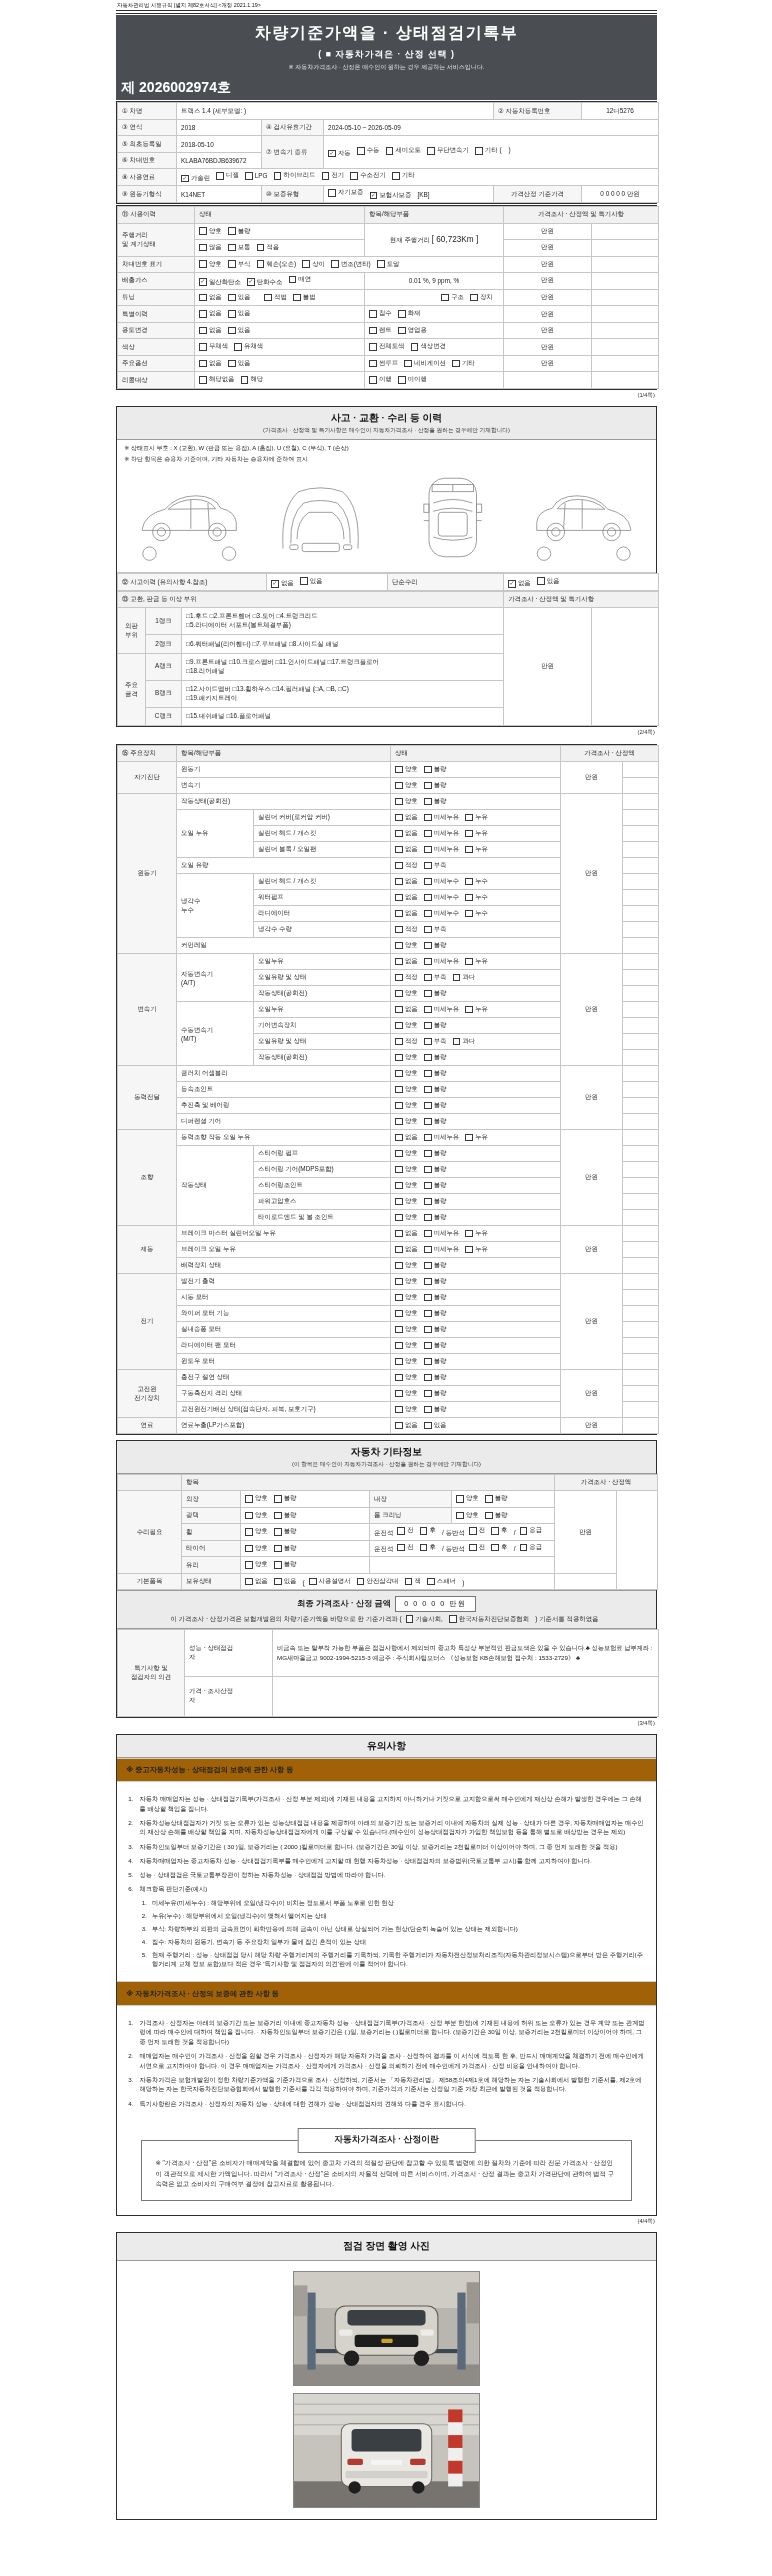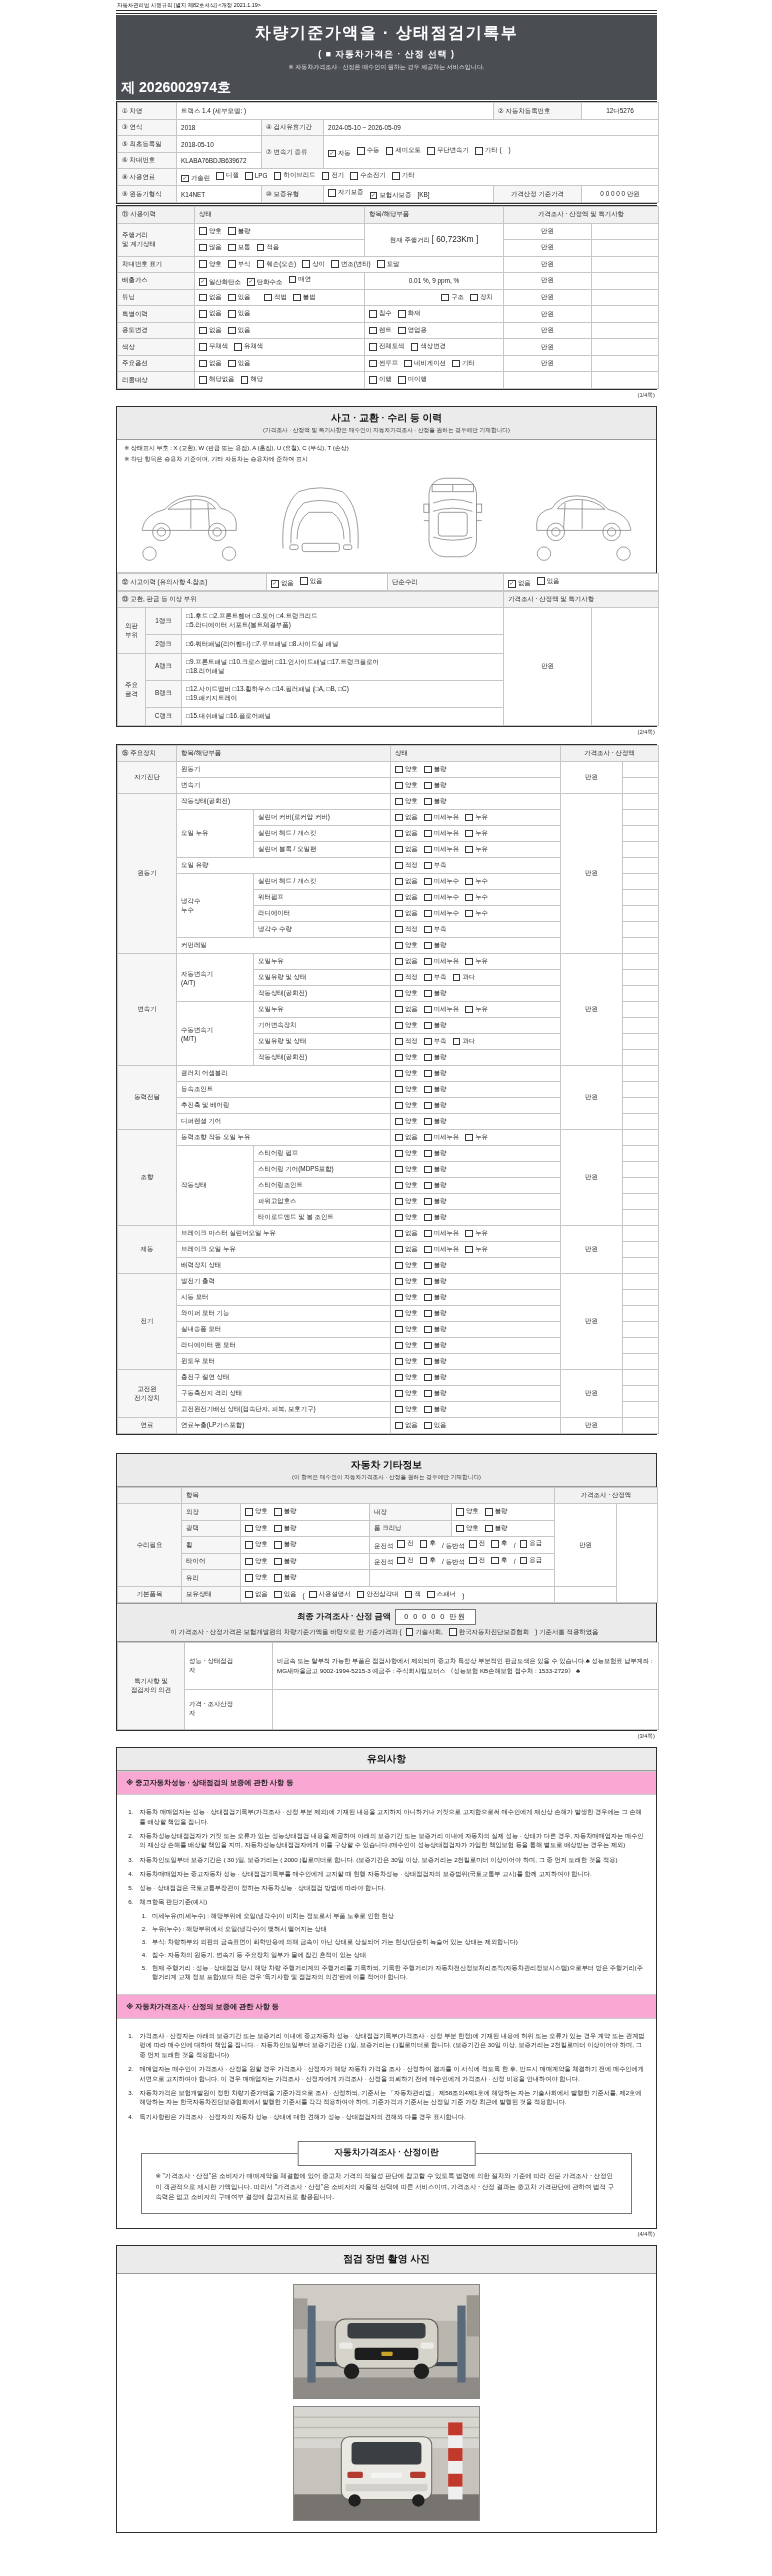--- a/index.html
+++ b/index.html
@@ -31,21 +31,21 @@
   .cb{display:inline-flex;align-items:center;margin-right:6.2px;white-space:nowrap;font-size:6.4px;}
   .cb .bx{width:5.7px;height:5.7px;border:0.8px solid #3a3a3a;margin-right:2.1px;display:inline-flex;align-items:center;justify-content:center;font-size:5.7px;line-height:1;background:#fff;flex:none;}
   .cb.checked .bx::before{content:"\2713";font-weight:bold;color:#111;}
   .plain{margin-right:4.1px;font-size:6.4px;}
   .odoval{font-size:8.2px;font-weight:normal;}
   .pmark{text-align:right;font-size:5.7px;color:#333;padding:2.1px 2.1px 6.2px;}
   .legend{font-size:6px;padding:4.1px 7.2px 1px;}
   .diagrams{display:flex;justify-content:space-around;align-items:center;padding:6.2px 5.2px 8.2px;border-bottom:0.5px solid #c7c7c7;}
   .diagrams svg{display:block;}
   
-  .nhead{font-size:7.2px;font-weight:bold;padding:6.2px 9.3px;border-bottom:0.5px solid #cfcfcf;border-top:0.5px solid #cfcfcf;background:#f9a8d4;}
+  .nhead{font-size:7.2px;font-weight:bold;padding:6.2px 9.3px;border-bottom:0.5px solid #cfcfcf;border-top:0.5px solid #cfcfcf;background:#a16207;}
   .nitems{padding:7.2px 11.3px 9.3px;}
   .nitem{display:flex;font-size:6.2px;line-height:1.55;margin:4.6px 0;}
   .nitem .n{flex:none;width:11.3px;}
   .nsub{margin:3.6px 0 3.6px 13.4px;display:flex;font-size:6.2px;line-height:1.5;}
   .nsub .n{flex:none;width:10.3px;}
   .pb-wrap{border:0.8px solid #777;margin:17.5px 24px 13.4px;padding:17.5px 13.4px 10.3px;position:relative;}
   .pb-title{position:absolute;top:-12.4px;left:50%;transform:translateX(-50%);background:#fff;border:0.8px solid #777;padding:5.2px 36px;font-weight:bold;font-size:8.8px;white-space:nowrap;}
   .pb-text{font-size:6.4px;line-height:1.65;}
   
   .photos{display:flex;flex-direction:column;align-items:center;gap:7.2px;padding:9.3px 0 11.3px;}
@@ -1061,21 +1061,21 @@
                   <span class="bx"></span>
                   <span>있음</span>
                 </span></td>
               <td class="price" rowspan="1">만원</td>
               <td class="blankcol"></td>
             </tr>
           </tbody>
       </table>
     </div>
 
-    <div class="boxed" style="margin-top:18px">
+    <div class="boxed" style="margin-top:5px">
       <div class="band">
         <h2>자동차 기타정보</h2>
         <div class="note">(이 항목은 매수인이 자동차가격조사 · 산정을 원하는 경우에만 기재합니다)</div>
       </div>
       <table>
         <colgroup>
             <col style="width:64px">
             <col style="width:59px">
             <col style="width:129px">
             <col style="width:82px">

